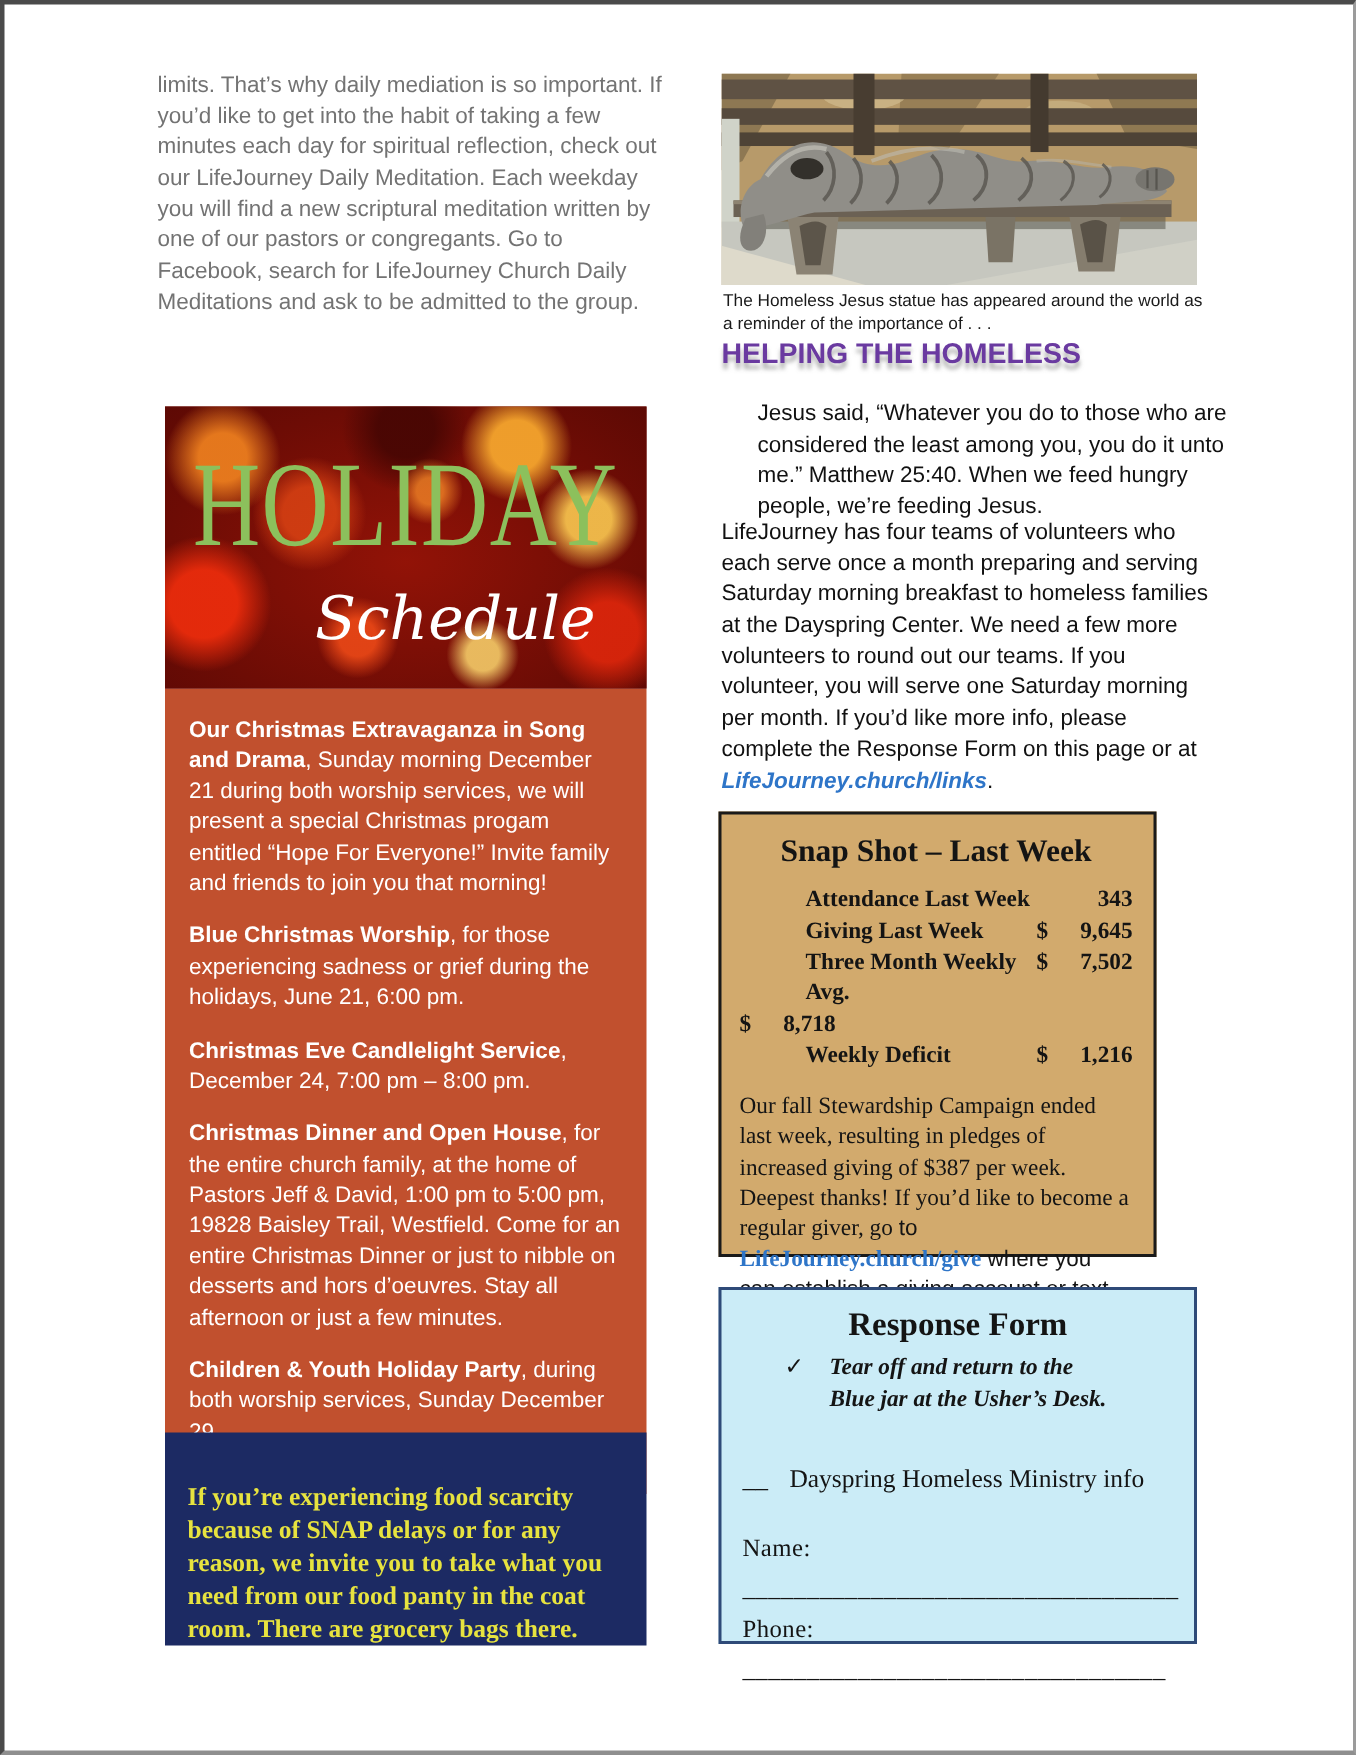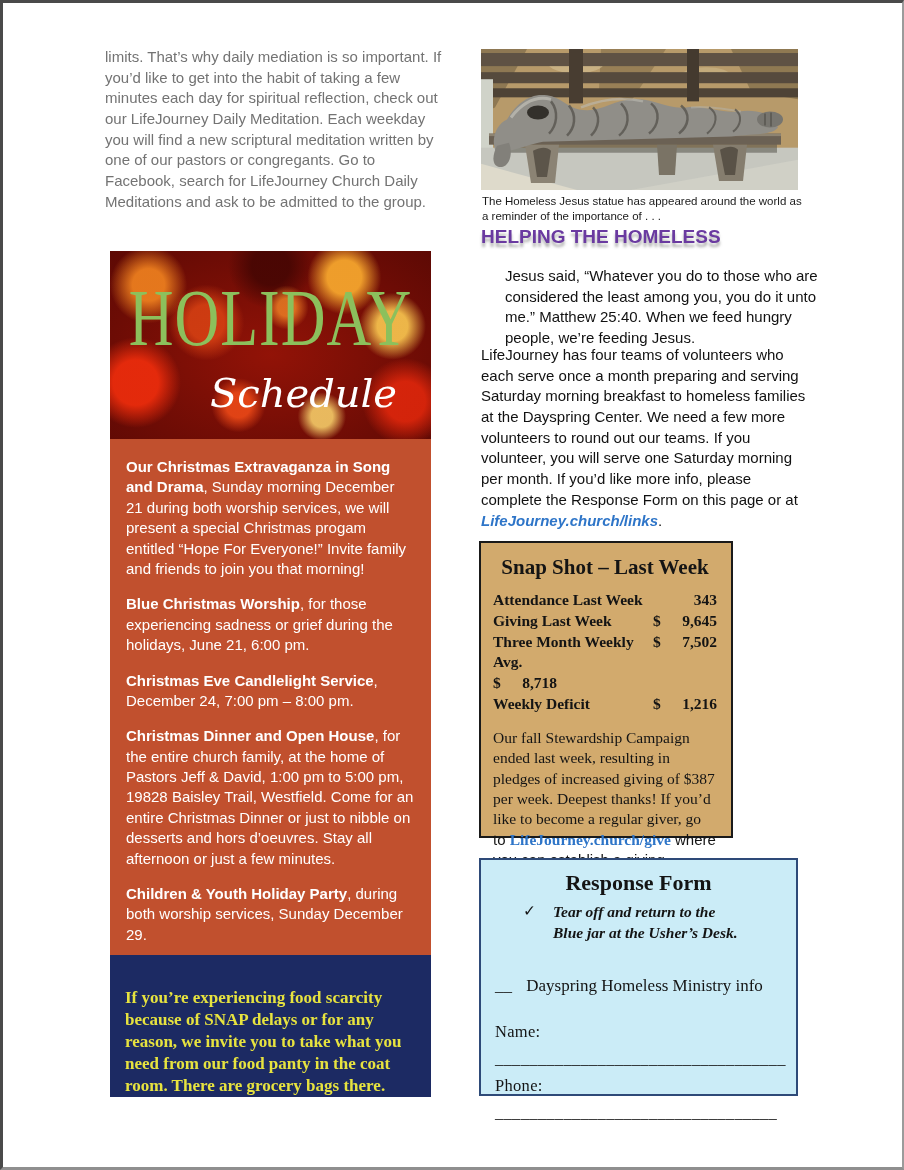--- a/index.html
+++ b/index.html
@@ -5,21 +5,21 @@
   * { margin:0; padding:0; box-sizing:border-box; }
   body { background:#ffffff; font-family:"Liberation Sans", sans-serif; }
   .page {
     position:relative; width:904px; height:1170px; background:#ffffff; overflow:hidden;
     border-top:3px solid #4a4a4a; border-left:3px solid #4a4a4a;
     border-right:2px solid #9b9b9b; border-bottom:3px solid #8f8f8f;
   }
   
   .intro { position:absolute; left:102px; top:44px; width:342px;
     font-size:15px; line-height:1.38; color:#737373; }
-  .holiday-block { position:absolute; left:107px; top:248px; width:321px; }
+  .holiday-block { position:absolute; left:107px; top:268px; width:321px; }
   .holiday-banner {
     position:relative; width:100%; height:188px; overflow:hidden;
     background-color:#7d0e06;
     background-image:
       radial-gradient(circle at 12% 18%, rgba(235,125,30,.95) 0 5%, transparent 12%),
       radial-gradient(circle at 73% 14%, rgba(245,165,45,.95) 0 6%, transparent 13%),
       radial-gradient(circle at 88% 40%, rgba(250,200,80,.9) 0 5%, transparent 11%),
       radial-gradient(circle at 30% 38%, rgba(225,70,20,.8) 0 7%, transparent 15%),
       radial-gradient(circle at 55% 30%, rgba(250,140,40,.75) 0 4%, transparent 10%),
       radial-gradient(circle at 8% 70%, rgba(240,45,12,.9) 0 7%, transparent 14%),
@@ -61,27 +61,27 @@
     font-size:19px; font-weight:700; color:#6a3aa0;
     text-shadow:0 4px 3px rgba(110,110,110,.55);
   }
   .para1 { position:absolute; left:478px; top:263px; width:325px;
     font-size:15px; line-height:1.38; color:#111;margin-left:24px; }
   .para2 { position:absolute; left:478px; top:342px; width:325px;
     font-size:15px; line-height:1.38; color:#111; }
   .link { color:#2e75c8; font-weight:700; text-decoration:none; }
   .link.italic { font-style:italic; }
   .snapshot {
-    position:absolute; left:476px; top:538px; width:254px; height:297px;
+    position:absolute; left:476px; top:538px; width:292px; height:297px;
     background:#d2aa6d; border:2px solid #1a1a1a; padding:10px 14px 10px 12px;
     font-family:"Liberation Serif", serif; color:#141414;
   }
   .snapshot-title { text-align:center; font-size:21px; font-weight:700; margin:2px 0 10px 0; }
   .snap-row { display:flex; font-size:15.5px; font-weight:600; line-height:1.34; }
-  .snap-label { flex:1; }
+  .snap-label { flex:1;margin-left:44px; }
   .snap-currency { width:16px; }
   .snap-value { width:48px; text-align:right; }
   .snapshot-para { margin-top:13px; font-size:15.5px; line-height:1.32; }
   .snapshot-para .sans { font-family:"Liberation Sans", sans-serif; font-size:15px; }
   .response {
     position:absolute; left:476px; top:855px; width:319px; height:238px;
     background:#cbecf7; border:2px solid #2e4a78; padding:8px 14px;
     font-family:"Liberation Serif", serif; color:#141414;
   }
   .response-title { text-align:center; font-size:22px; font-weight:700; margin:2px 0 6px 0; }

